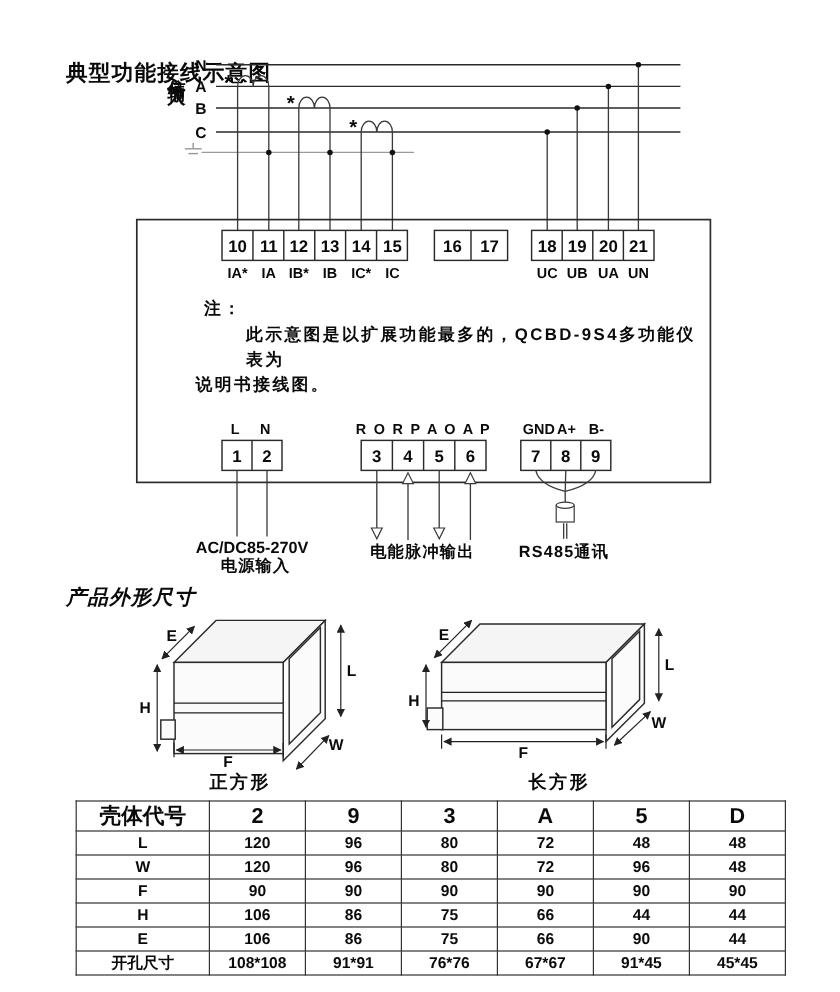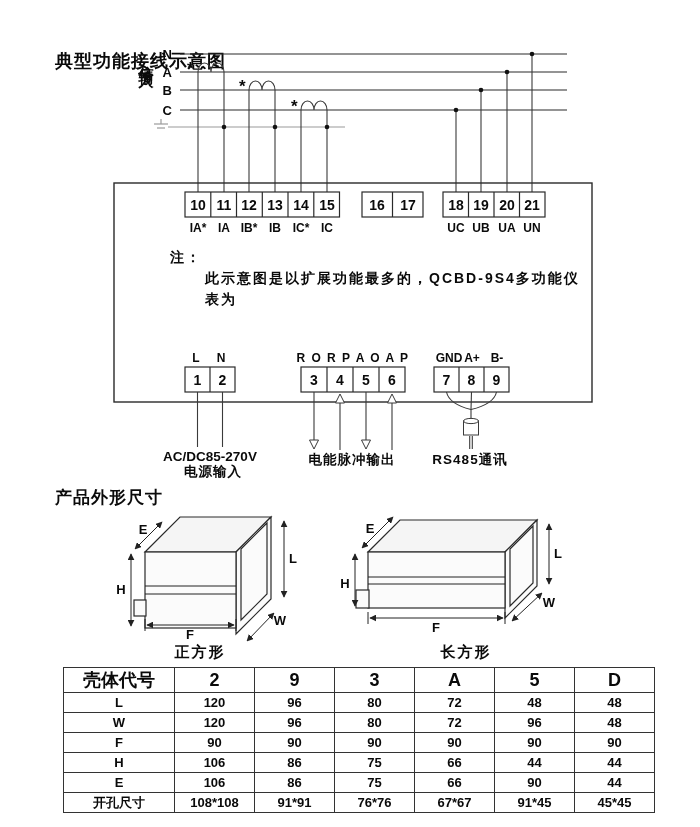--- a/index.html
+++ b/index.html
@@ -1,20 +1,20 @@
 <!DOCTYPE html>
 <html><head>
 <meta charset="utf-8">
 <style>
   html,body{margin:0;padding:0;background:#fff;}
   #page{position:relative;width:700px;height:827px;background:#fff;overflow:hidden;
         font-family:"Liberation Sans","DejaVu Sans",sans-serif;color:#0a0a0a;}
   .abs{position:absolute;}
   .h1{font-size:18px;font-weight:bold;letter-spacing:1px;margin-top:42px;}
-  .h2{font-size:17px;font-weight:bold;letter-spacing:1px;}
+  .h2{font-size:17px;font-weight:bold;letter-spacing:1px;font-style:italic;}
   .vlabel{writing-mode:vertical-rl;text-orientation:upright;font-size:15px;font-weight:bold;letter-spacing:2px;}
   .note{font-size:14px;font-weight:bold;letter-spacing:2px;line-height:21px;width:420px;}
   .note .head{margin-left:7px;margin-bottom:0px;}
   .note .l1{padding-left:42px;}
   svg text{font-family:"Liberation Sans","DejaVu Sans",sans-serif;font-weight:bold;fill:#0a0a0a;}
   .busline{stroke:#2a2a2a;stroke-width:1.2;}
   .gnd{stroke:#9a9a9a;stroke-width:1.2;}
   .wire{stroke:#3a3a3a;stroke-width:1.1;fill:none;}
   .boxln{stroke:#2a2a2a;stroke-width:1.2;fill:#fff;}
   .bigbox{stroke:#2a2a2a;stroke-width:1.4;fill:none;}
@@ -242,20 +242,21 @@
       <text x="558" y="558" font-size="13" text-anchor="middle">L</text>
       <text x="549" y="607" font-size="13" text-anchor="middle">W</text>
       <text x="436" y="632" font-size="13" text-anchor="middle">F</text>
       <text x="466" y="657" font-size="15" text-anchor="middle" letter-spacing="2">长方形</text>
     </g>
   </svg>
 
   <div class="abs note" style="left:163px;top:247px;">
     <div class="head">注：</div>
     <div class="l1">此示意图是以扩展功能最多的，QCBD-9S4多功能仪表为</div>
+    <div>说明书接线图。</div>
   </div>
 
   <div class="abs h2" style="left:55px;top:486px;">产品外形尺寸</div>
 
   <table class="dims">
     <tbody>
         <tr class="hd">
       <td class="c0">壳体代号</td>
       <td class="cn">2</td>
       <td class="cn">9</td>

